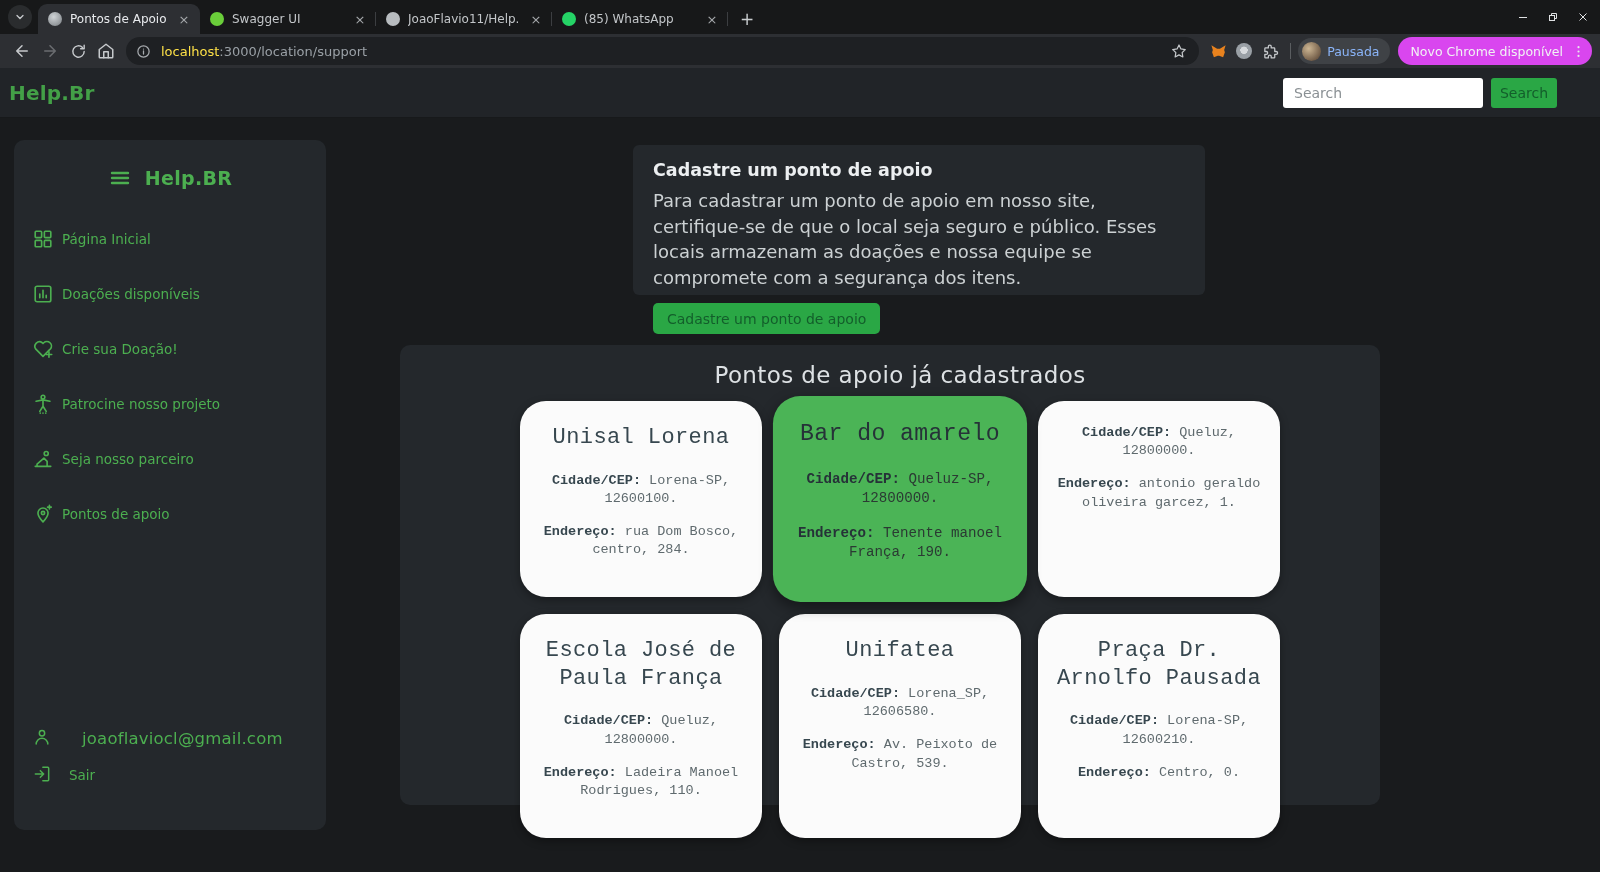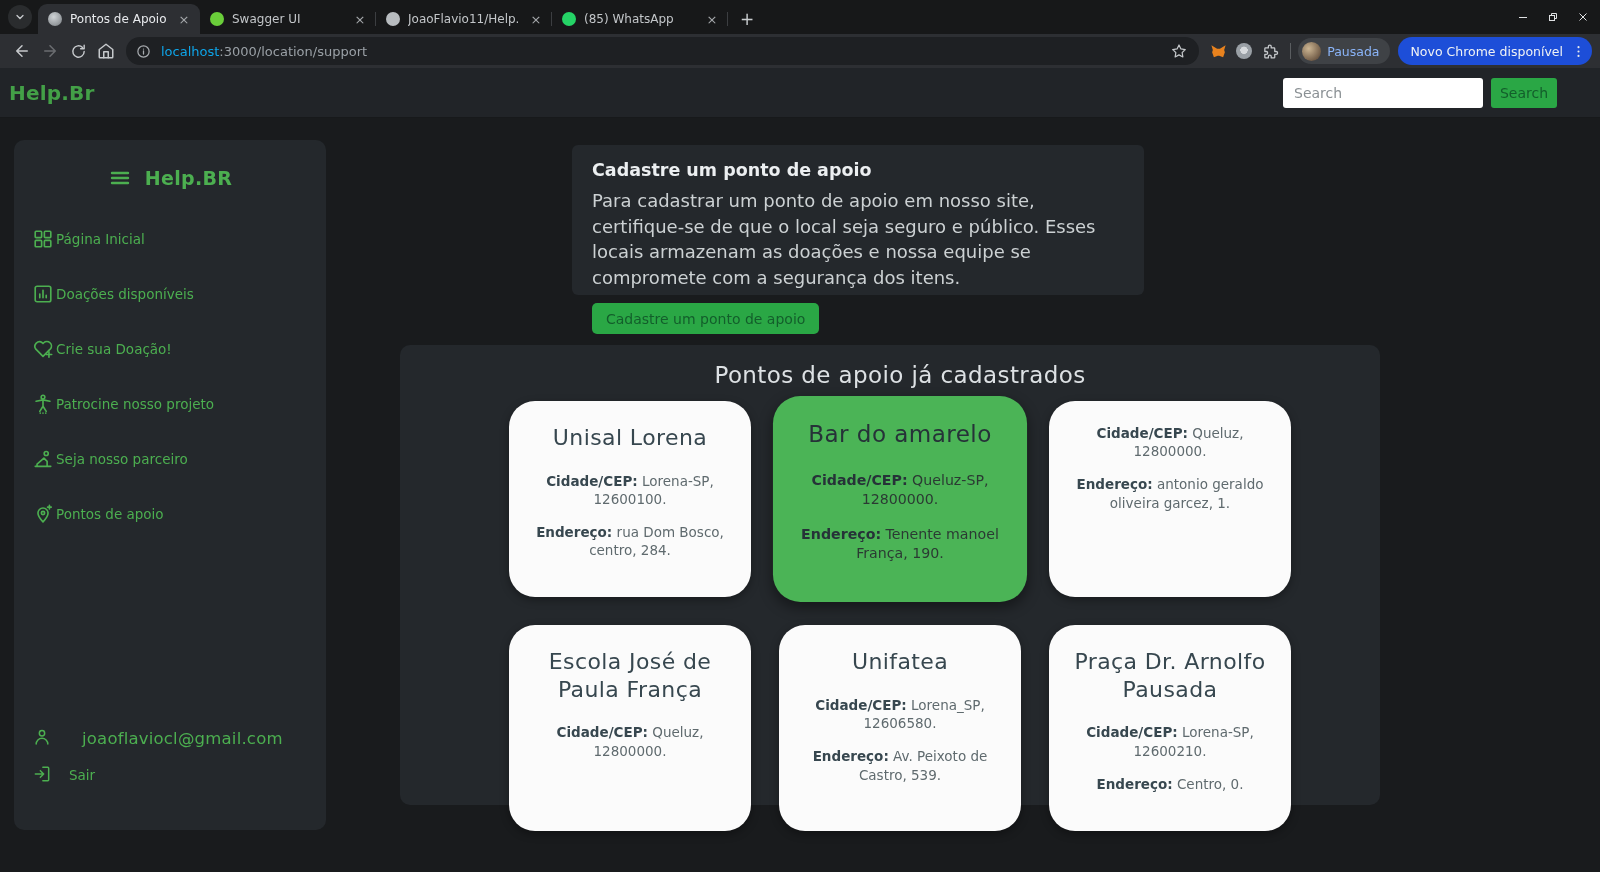--- a/index.html
+++ b/index.html
@@ -34,33 +34,33 @@
 
   .toolbar { position:absolute; top:34px; left:0; right:0; height:34px;
              background:var(--toolbar-bg,#2d2f33); display:flex; align-items:center; padding:0 8px; }
   .navbtn { width:28px; height:28px; border-radius:50%; color:#c6c9cc; display:flex;
             align-items:center; justify-content:center; flex:0 0 28px; }
   .navbtn.dim { opacity:.4; }
   .omnibox { flex:1; height:28px; margin:0 6px; background:#1e2023; border-radius:14px;
              display:flex; align-items:center; padding:0 10px; min-width:0; }
   .omni-info { color:#a7abaf; display:flex; flex:0 0 16px; }
   .url { margin-left:9px; font-size:13px; white-space:nowrap; overflow:hidden; flex:1; }
-  .url .host { color:#0ea5e9; }
+  .url .host { color:#fde047; }
   .url .rest { color:#9aa0a6; }
   .omni-star { color:#c6c9cc; display:flex; flex:0 0 18px; }
   .ext { width:26px; height:26px; display:flex; align-items:center; justify-content:center; flex:0 0 26px; }
   .ext-circle { width:16px; height:16px; border-radius:50%;
                 background:radial-gradient(circle at 50% 45%,#d7dadd 30%,#9aa0a6 32%); }
   .tb-divider { width:1px; height:16px; background:#5a5d60; margin:0 7px; }
   .profile-chip { height:26px; background:#3f4246; border-radius:13px; display:flex;
                   align-items:center; gap:6px; padding:0 10px 0 4px; margin-right:8px; }
   .avatar { width:19px; height:19px; border-radius:50%;
             background:radial-gradient(circle at 35% 35%,#cdb693,#6d5844 75%); }
   .profile-chip span { color:var(--link-blue,#8ab4f8); font-size:12.5px; }
-  .update-pill { height:28px; background:#1d4ed8; border-radius:14px; display:flex;
+  .update-pill { height:28px; background:#d946ef; border-radius:14px; display:flex;
                  align-items:center; gap:8px; padding:0 6px 0 13px; color:#f1f3f4; font-size:12.5px; }
   .kebab { color:#e8eaed; display:flex; }
 
   
   .page { position:absolute; top:68px; left:0; right:0; bottom:0; background:var(--page-bg,#191b1d); }
   .page-header { position:absolute; top:0; left:0; right:0; height:50px;
                  background:var(--header-bg,#212428); border-bottom:1px solid #17191b;
                  display:flex; align-items:center; padding:0 43px 0 9px; }
   .brand { color:#43a047; font-size:20px; font-weight:bold; letter-spacing:.2px; }
   .hspacer { flex:1; }
@@ -70,45 +70,45 @@
   .search-input::placeholder { color:#8a9094; }
   .search-btn { width:66px; height:30px; margin-left:8px; border:none; border-radius:3px;
                 background:var(--button-green,#2aa745); color:var(--button-text,#135e2b);
                 font-size:14px; font-family:inherit; }
 
   .sidebar { position:absolute; left:14px; top:72px; width:312px; height:690px;
              background:var(--panel,#24282c); border-radius:10px; padding:26px 0 0 0; }
   .sb-head { display:flex; align-items:center; justify-content:center; gap:13px;
              color:var(--accent,#4caf50); margin-bottom:32px; }
   .sb-title { font-size:19px; font-weight:bold; letter-spacing:.3px; }
-  .sb-item { display:flex; align-items:center; gap:2px; padding:0 18px; height:34px;
+  .sb-item { display:flex; align-items:center; gap:8px; padding:0 18px; height:34px;
              margin-bottom:21px; color:var(--accent,#4caf50); }
   .sb-item span.lbl { font-size:13.5px; }
   .sb-icon { width:22px; height:22px; display:flex; flex:0 0 22px; }
   .sb-account { position:absolute; left:0; right:0; bottom:44px; }
   .sb-email { display:flex; align-items:center; gap:28px; padding:0 18px; color:var(--accent,#4caf50);
               margin-bottom:15px; }
   .sb-email span { font-size:16.5px; letter-spacing:.2px; }
   .sb-logout { display:flex; align-items:center; gap:15px; padding:0 18px; color:var(--accent,#4caf50); }
   .sb-logout span { font-size:13.5px; }
 
-  .register-card { position:absolute; left:572px; top:77px; width:572px; height:150px;
+  .register-card { position:absolute; left:633px; top:77px; width:572px; height:150px;
                    background:var(--panel,#24282c); border-radius:6px; padding:15px 20px; }
   .register-card h2 { color:#eceff1; font-size:17.5px; margin-bottom:8px; }
   .register-card p { color:#ccd1d3; font-size:18px; line-height:1.42; max-width:534px; }
   .register-btn { margin-top:13px; height:31px; padding:0 14px; border:none; border-radius:5px;
                   background:var(--button-green,#2aa745); color:var(--button-text,#135e2b);
                   font-size:14px; font-family:inherit; }
 
   .main-panel { position:absolute; left:400px; top:277px; width:980px; height:460px;
                 background:var(--panel,#24282c); border-radius:10px; padding-top:17px;padding-left:20px; }
   .section-title { text-align:center; color:#dde1e4; font-size:23px; font-weight:normal;
                    letter-spacing:.4px; margin-bottom:13px; }
-  .cards-grid { display:grid; grid-template-columns:repeat(3,242px); gap:28px;
-                justify-content:center; }
+  .cards-grid { display:grid; grid-template-columns:repeat(3,242px); gap:17px;
+                justify-content:center;font-family:Liberation Mono, monospace; }
   .pcard { background:#fbfbfb; border-radius:26px; min-height:180px; text-align:center;
            padding:23px 18px; color:#5f6a6e; box-shadow:0 3px 8px rgba(0,0,0,.35); }
   .pcard h3 { color:#37474f; font-size:22px; font-weight:normal; letter-spacing:.4px;
               line-height:1.25; margin-bottom:20px; }
   .pcard p { font-size:13.5px; line-height:1.35; margin-bottom:15px; }
   .pcard b { color:#37474f; }
   .pcard.highlight { background:var(--card-green,#4bb456); color:#2b3a33;
                      transform:scale(1.05); box-shadow:0 5px 12px rgba(0,0,0,.4); }
   .pcard.highlight h3, .pcard.highlight b { color:#263238; }
 
@@ -354,20 +354,21 @@
         </div>
 
         <div class="pcard">
           <p><b>Cidade/CEP:</b> <span>Queluz, 12800000.</span></p>
           <p><b>Endereço:</b> <span>antonio geraldo oliveira garcez, 1.</span></p>
         </div>
 
         <div class="pcard">
           <h3>Escola José de Paula França</h3>
           <p><b>Cidade/CEP:</b> <span>Queluz, 12800000.</span></p>
+          <p><b>Endereço:</b> <span>Ladeira Manoel Rodrigues, 110.</span></p>
         </div>
 
         <div class="pcard">
           <h3>Unifatea</h3>
           <p><b>Cidade/CEP:</b> <span>Lorena_SP, 12606580.</span></p>
           <p><b>Endereço:</b> <span>Av. Peixoto de Castro, 539.</span></p>
         </div>
 
         <div class="pcard">
           <h3>Praça Dr. Arnolfo Pausada</h3>

